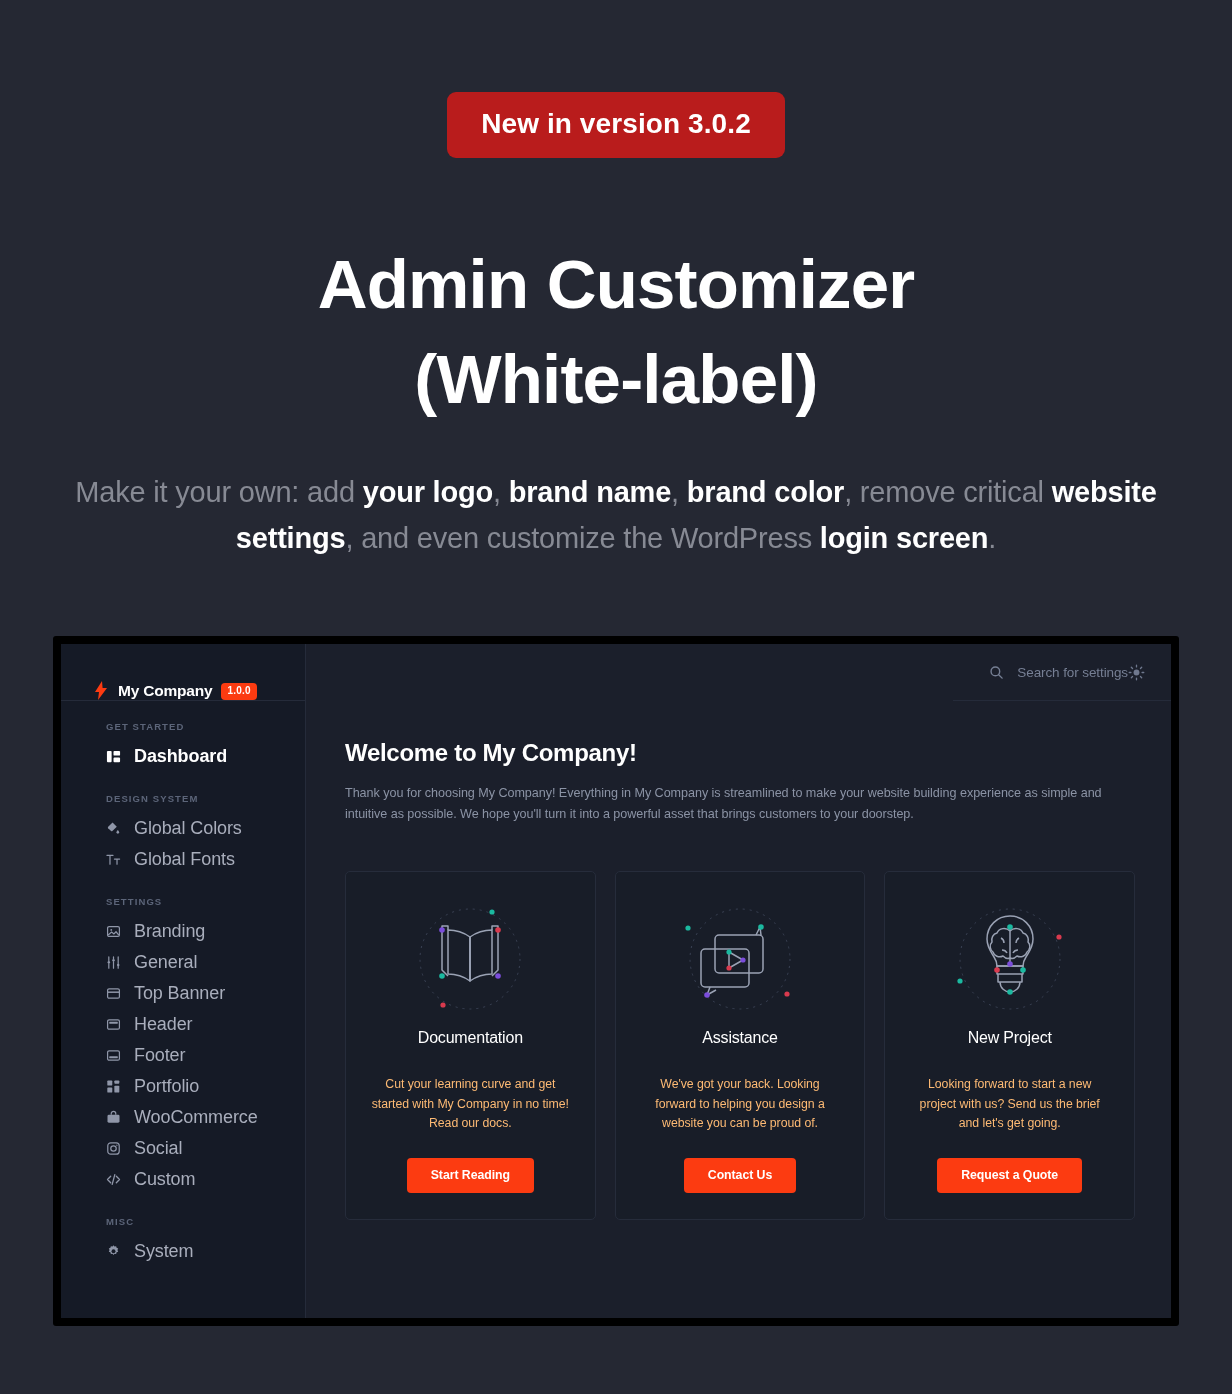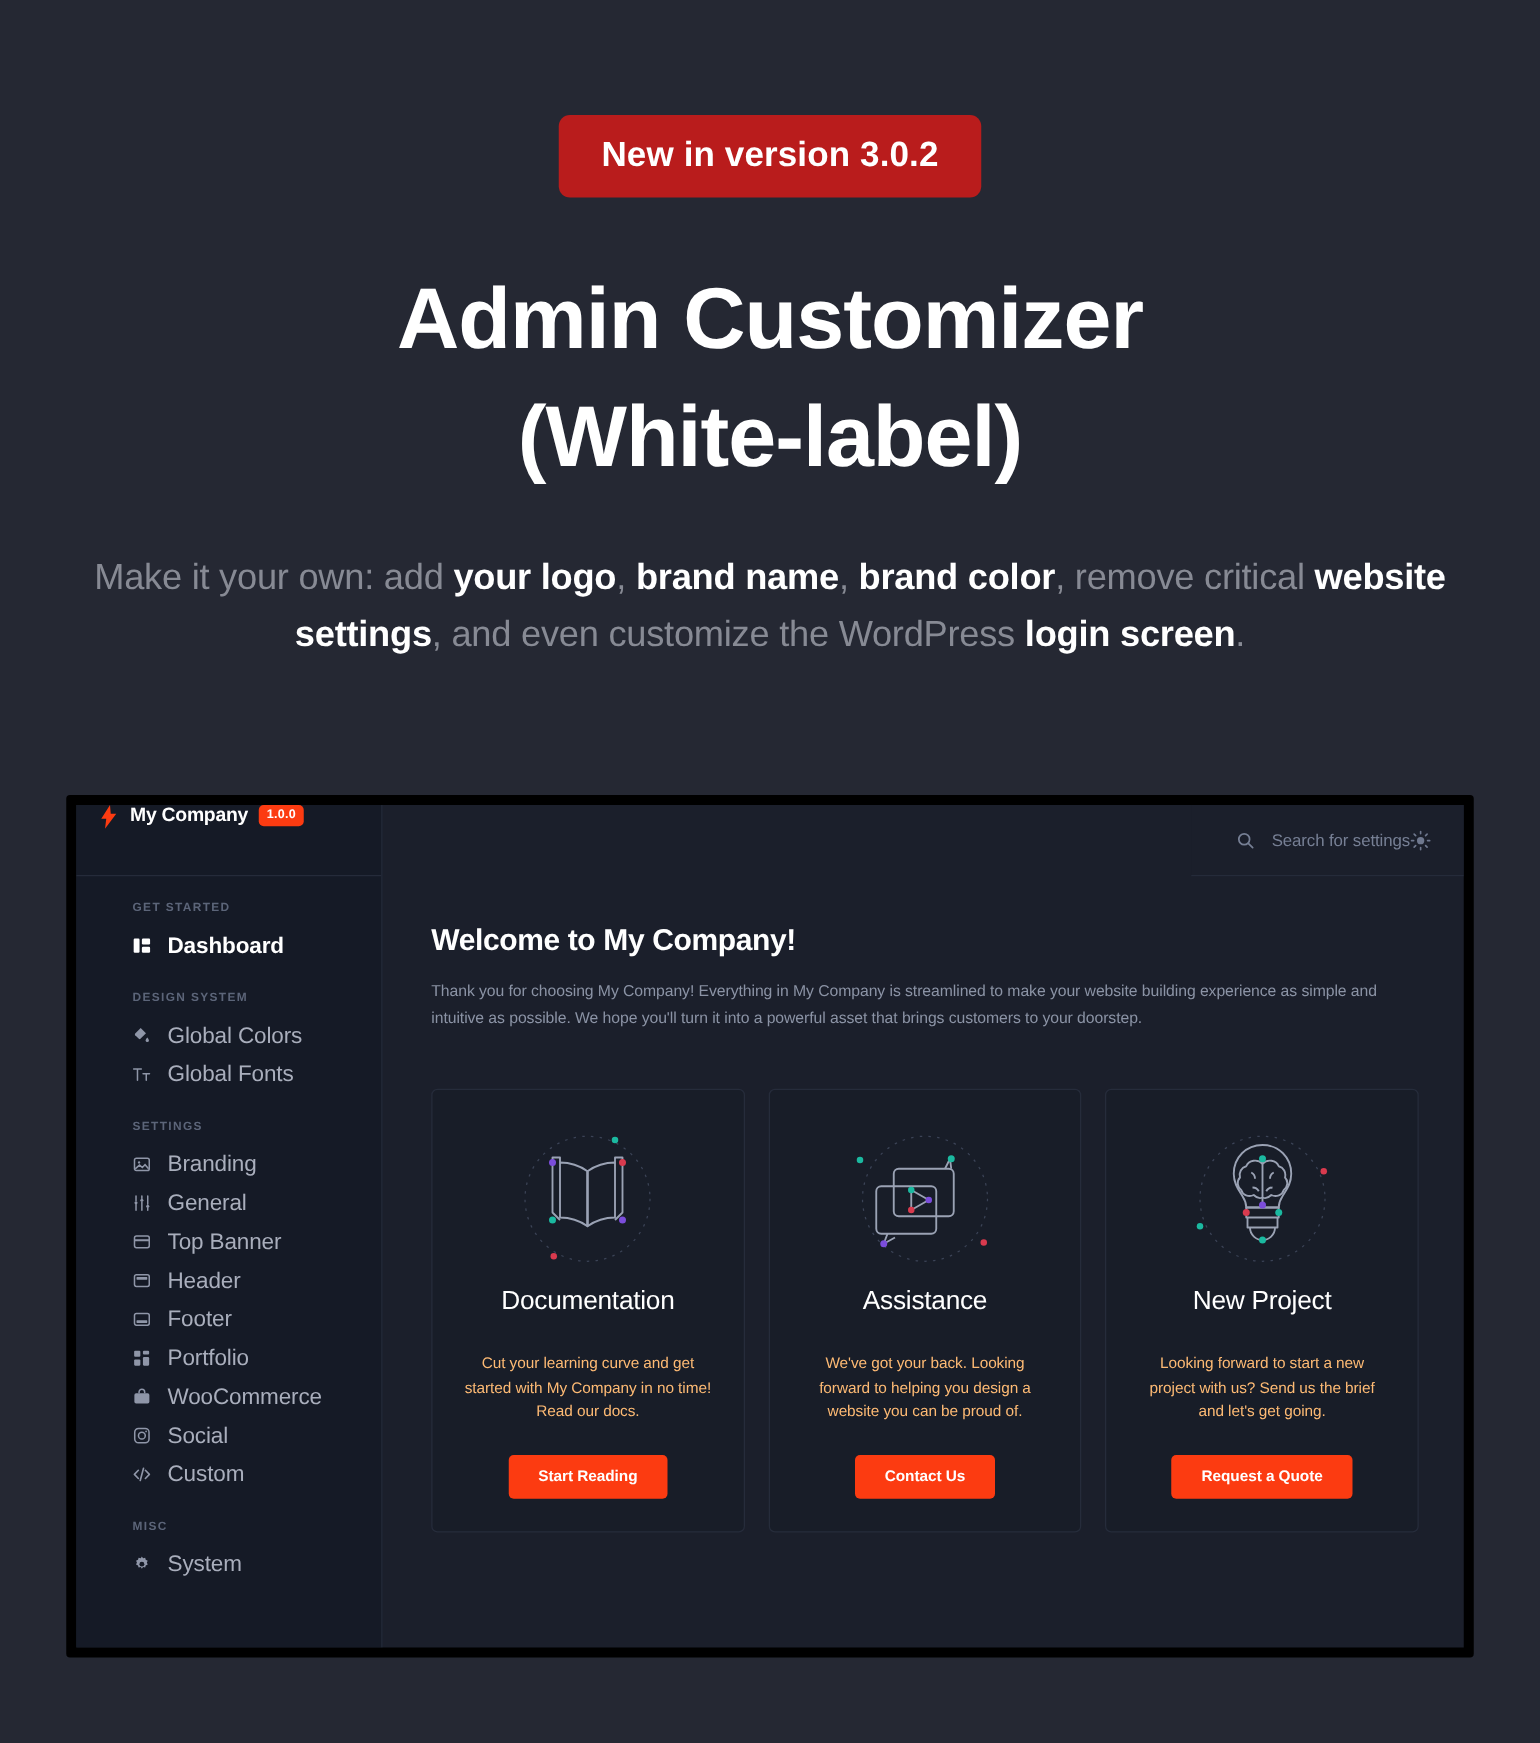--- a/index.html
+++ b/index.html
@@ -25,21 +25,21 @@
     color: #ffffff;
     font-size: 28px;
     font-weight: bold;
     letter-spacing: 0.1px;
     padding: 18px 34px 20px;
     border-radius: 9px;
     line-height: 1;
   }
 
   .hero-title {
-    margin-top: 50px;
+    margin-top: 80px;
     font-size: 69px;
     font-weight: bold;
     color: #ffffff;
     line-height: 1.37;
     letter-spacing: -0.8px;
   }
 
   .hero-sub {
     margin: 43px auto 0;
     width: 1090px;
@@ -78,22 +78,22 @@
     background: #151a26;
     border-right: 1px solid #252b3a;
     display: flex;
     flex-direction: column;
   }
 
   .brand {
     height: 57px;
     flex: 0 0 57px;
     display: flex;
-    align-items: flex-start;
-    padding-left: 19px;
+    align-items: flex-end;
+    padding-left: 33px;
     border-bottom: 1px solid #252b3a;
     gap: 9px;
   }
   .brand-logo { width: 15px; height: 19px; display: block; }
   .brand-name {
     font-size: 15.5px;
     font-weight: bold;
     color: #ffffff;
     letter-spacing: -0.2px;
   }
@@ -179,21 +179,21 @@
     border: 1px solid #262c3b;
     border-radius: 5px;
     padding: 30px 24px 26px;
     text-align: center;
     display: flex;
     flex-direction: column;
     align-items: center;
   }
   .card-illo { width: 132px; height: 118px; display: block; }
   .card-title {
-    font-size: 21px;
+    font-size: 16px;
     color: #ffffff;
     margin-top: 9px;
     letter-spacing: -0.2px;
   }
   .card-text {
     font-size: 12.3px;
     line-height: 1.6;
     color: #fdba74;
     margin-top: 28px;
     letter-spacing: -0.05px;

